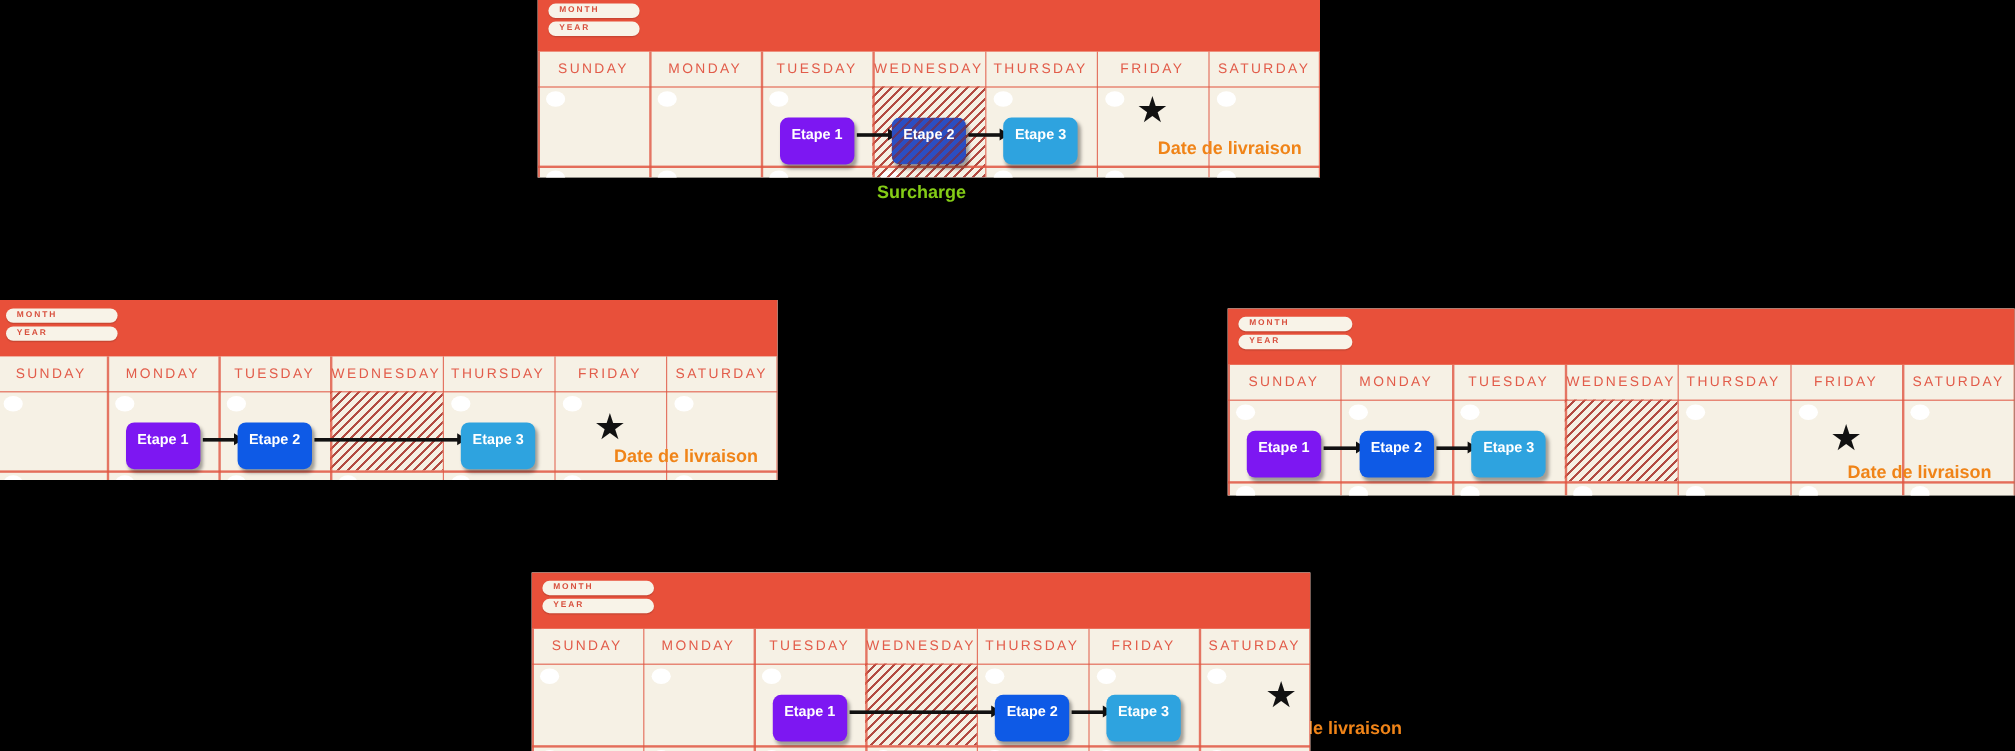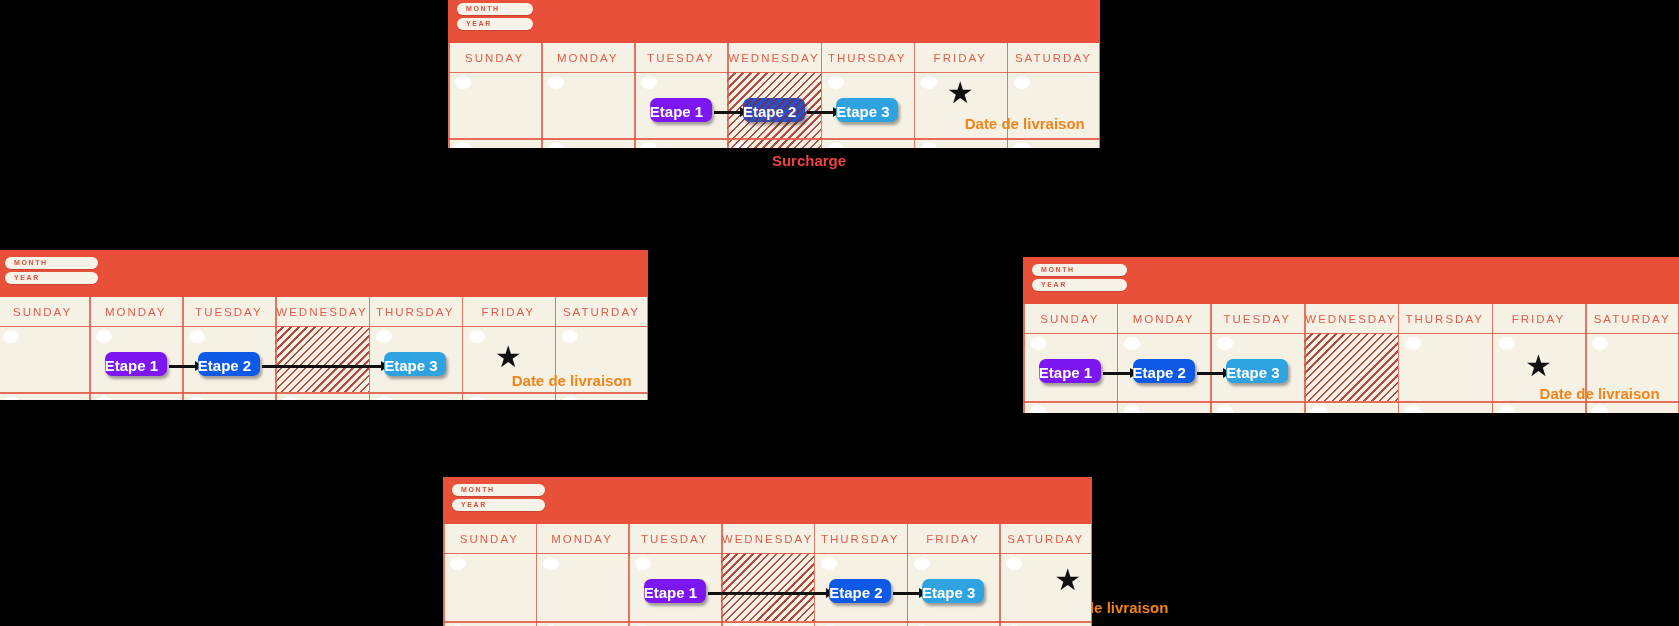--- a/index.html
+++ b/index.html
@@ -24,22 +24,22 @@
     font-size:11.5px;letter-spacing:2px;color:#E25C4A;overflow:hidden;white-space:nowrap;
   }
   .sep{position:absolute;width:1.5px;background:rgba(224,86,66,0.8);}
   .hline{position:absolute;left:0;width:100%;background:rgba(224,86,66,0.85);}
   .circle{position:absolute;width:16px;height:13px;border-radius:50%;background:#FFFFFF;}
   .hatch{
     position:absolute;
     background-image:repeating-linear-gradient(135deg,rgba(166,46,38,0.85) 0 1.7px,transparent 1.7px 5.6px);
   }
   .step-btn{
-    position:absolute;width:62px;height:24px;border-radius:7px;color:#FFFFFF;
-    font-size:15px;font-weight:bold;text-align:left;line-height:28px;
+    position:absolute;width:62px;height:39px;border-radius:7px;color:#FFFFFF;
+    font-size:12px;font-weight:bold;text-align:center;line-height:28px;
     box-shadow:2px 3px 3px rgba(0,0,0,0.35);cursor:pointer;
   }
   .step-btn.overloaded{
     background-image:repeating-linear-gradient(135deg,rgba(140,36,34,0.55) 0 2px,transparent 2px 6px);
   }
   .arrow{position:absolute;height:2.5px;background:#111;}
   .arrow::after{
     content:'';position:absolute;right:-7px;top:-4.5px;width:0;height:0;
     border-left:8px solid #111;border-top:5.5px solid transparent;border-bottom:5.5px solid transparent;
   }
@@ -90,21 +90,21 @@
     <div class="hline" style="top: 76px; height: 1px;"></div>
     <div class="hline" style="top: 142px; height: 1.5px;"></div>
     <div class="arrow" style="left: 265.857px; top: 115px; width: 27.1429px;"></div>
     <div class="arrow" style="left: 359px; top: 115px; width: 27.1429px;"></div>
     <div class="step-btn" style="left: 201.857px; top: 102px; background-color: rgb(125, 23, 242); color: rgb(255, 255, 255);">Etape 1</div>
     <div class="step-btn overloaded" style="left: 295px; top: 102px; background-color: rgb(43, 78, 194); color: rgb(255, 255, 255);">Etape 2</div>
     <div class="step-btn" style="left: 388.143px; top: 102px; background-color: rgb(46, 163, 223); color: rgb(255, 255, 255);">Etape 3</div>
     <div class="star" style="left: 465.714px; top: 82px; width: 93.1429px; color: rgb(17, 17, 17);">★</div>
     <div class="delivery" style="top: 119px; color: rgb(240, 132, 24); left: 468.714px;">Date de livraison</div>
   </div>
-<div class="surcharge" style="left: 809px; top: 152px; color: #ef4444;">Surcharge</div>
+<div class="surcharge" style="left: 768px; top: 152px; color: #84cc16;">Surcharge</div>
 <div class="cal" style="left: -4px; top: 250px; width: 652px; height: 150px; background: rgb(246, 241, 229);">
     <div class="cal-header" style="background: rgb(232, 80, 58);">
       <div class="pill" style="top: 7px; width: 93px; background: rgb(248, 243, 232); color: rgb(216, 80, 62);">MONTH</div>
       <div class="pill" style="top: 22px; width: 93px; background: rgb(248, 243, 232); color: rgb(216, 80, 62);">YEAR</div>
     </div>
     <div class="day-label" style="left: 0px; width: 93.1429px; color: rgb(226, 92, 74);">SUNDAY</div>
     <div class="day-label" style="left: 93.1429px; width: 93.1429px; color: rgb(226, 92, 74);">MONDAY</div>
     <div class="day-label" style="left: 186.286px; width: 93.1429px; color: rgb(226, 92, 74);">TUESDAY</div>
     <div class="day-label" style="left: 279.429px; width: 93.1429px; color: rgb(226, 92, 74);">WEDNESDAY</div>
     <div class="day-label" style="left: 372.571px; width: 93.1429px; color: rgb(226, 92, 74);">THURSDAY</div>

